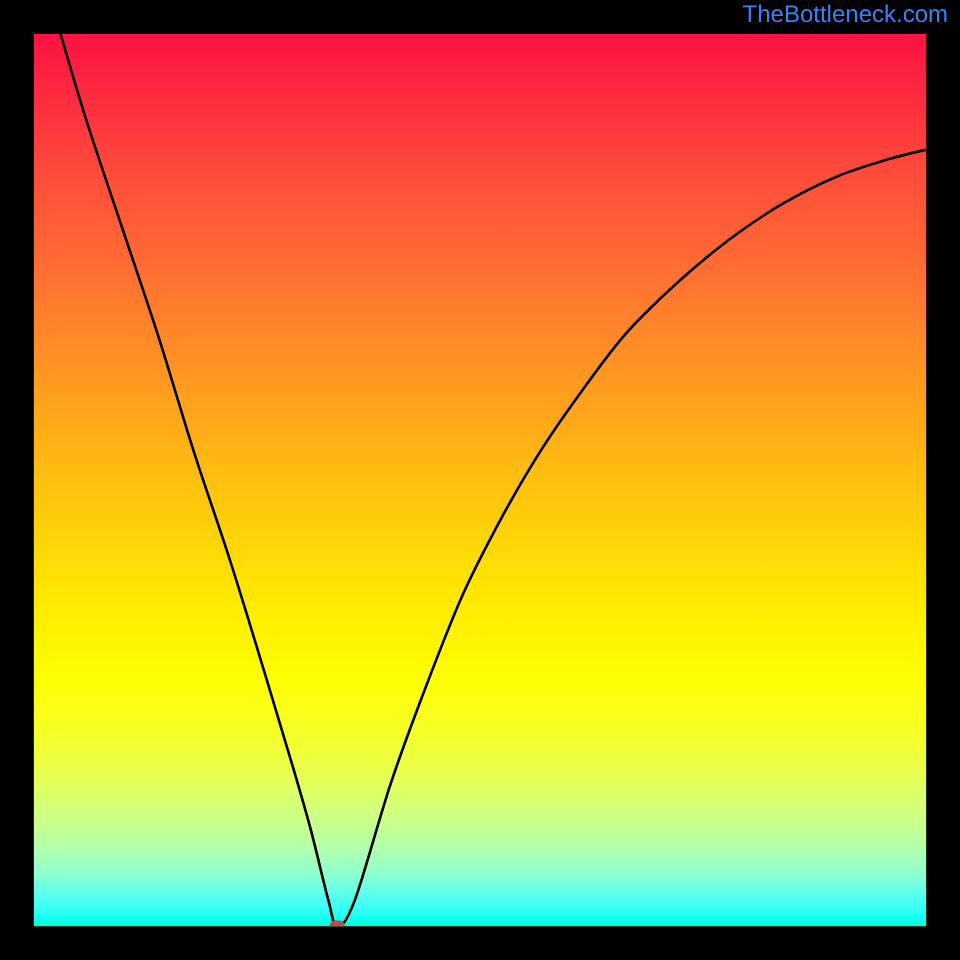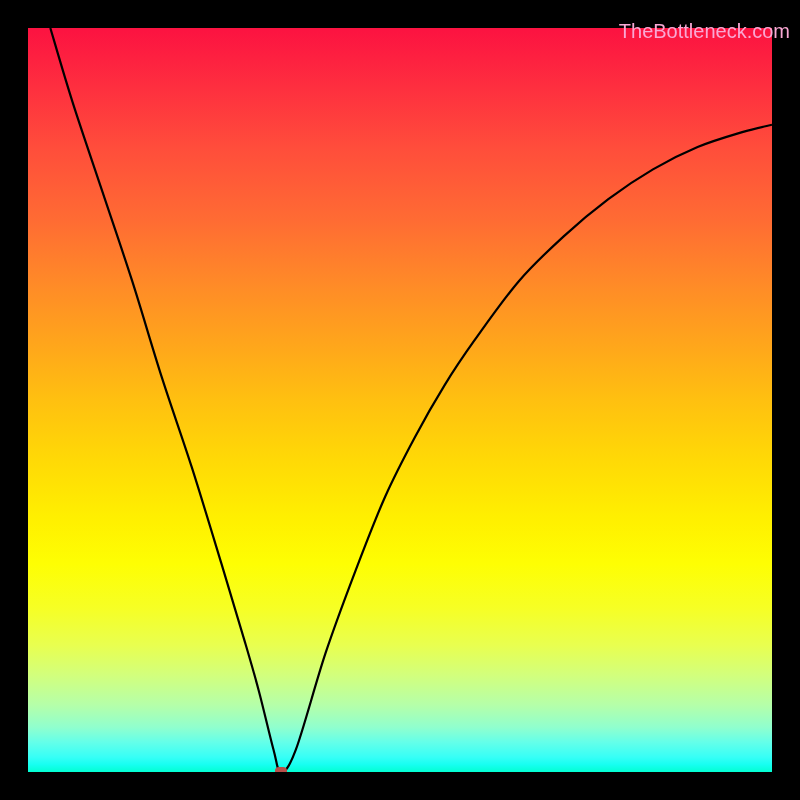--- a/index.html
+++ b/index.html
@@ -6,23 +6,23 @@
   html, body { width: 800px; height: 800px; overflow: hidden; }
   body { background: #000; font-family: Arial, sans-serif; }
   .outer {
     width: 800px;
     height: 800px;
     background: #000;
     position: relative;
   }
   .watermark {
     position: absolute;
-    top: 20px;
+    top: 1px;
     right: 10px;
-    color: #f9a8d4;
+    color: #3b82f6;
     font-size: 20px;
     font-weight: 500;
     z-index: 10;
   }
   .plot-area {
     position: absolute;
     top: 28px;
     left: 28px;
     width: 744px;
     height: 744px;

